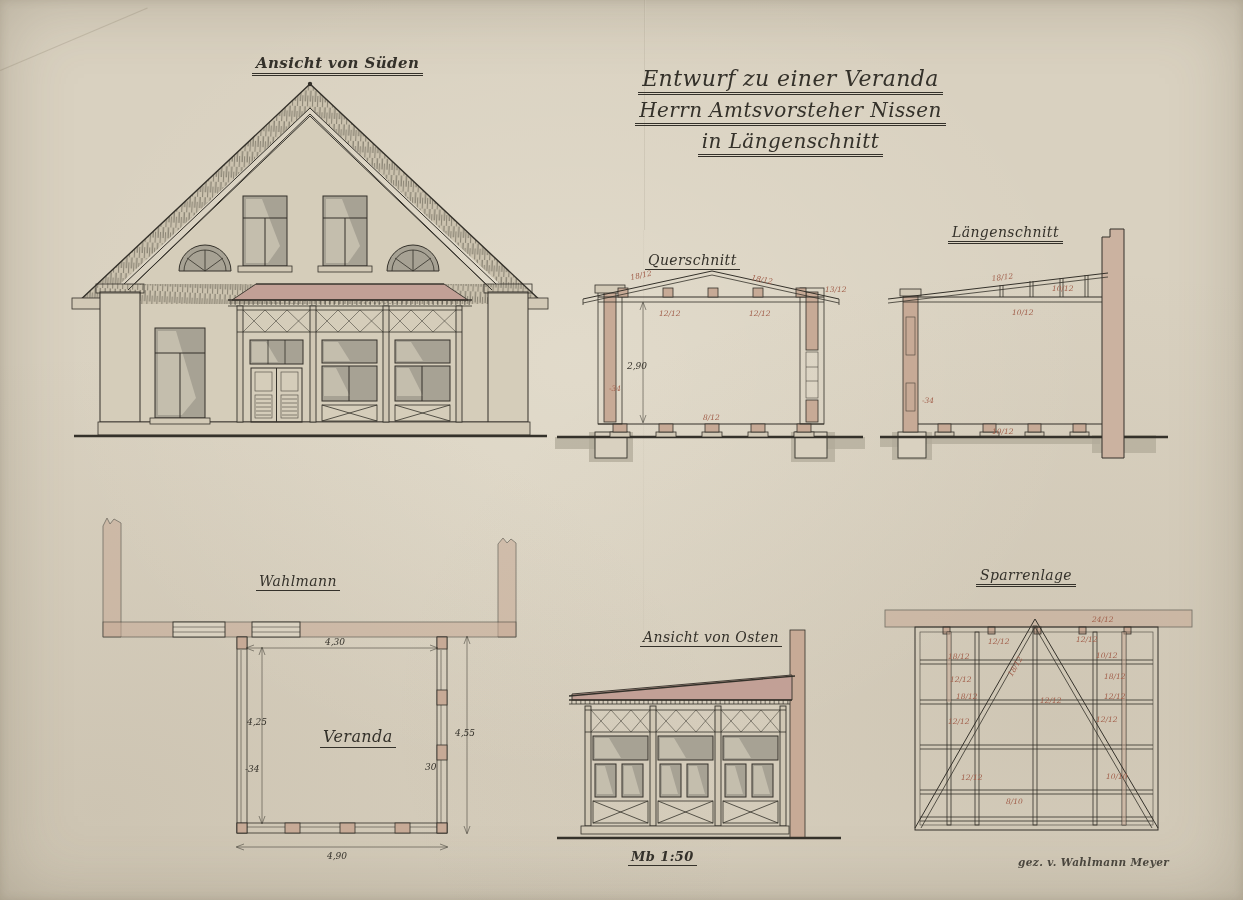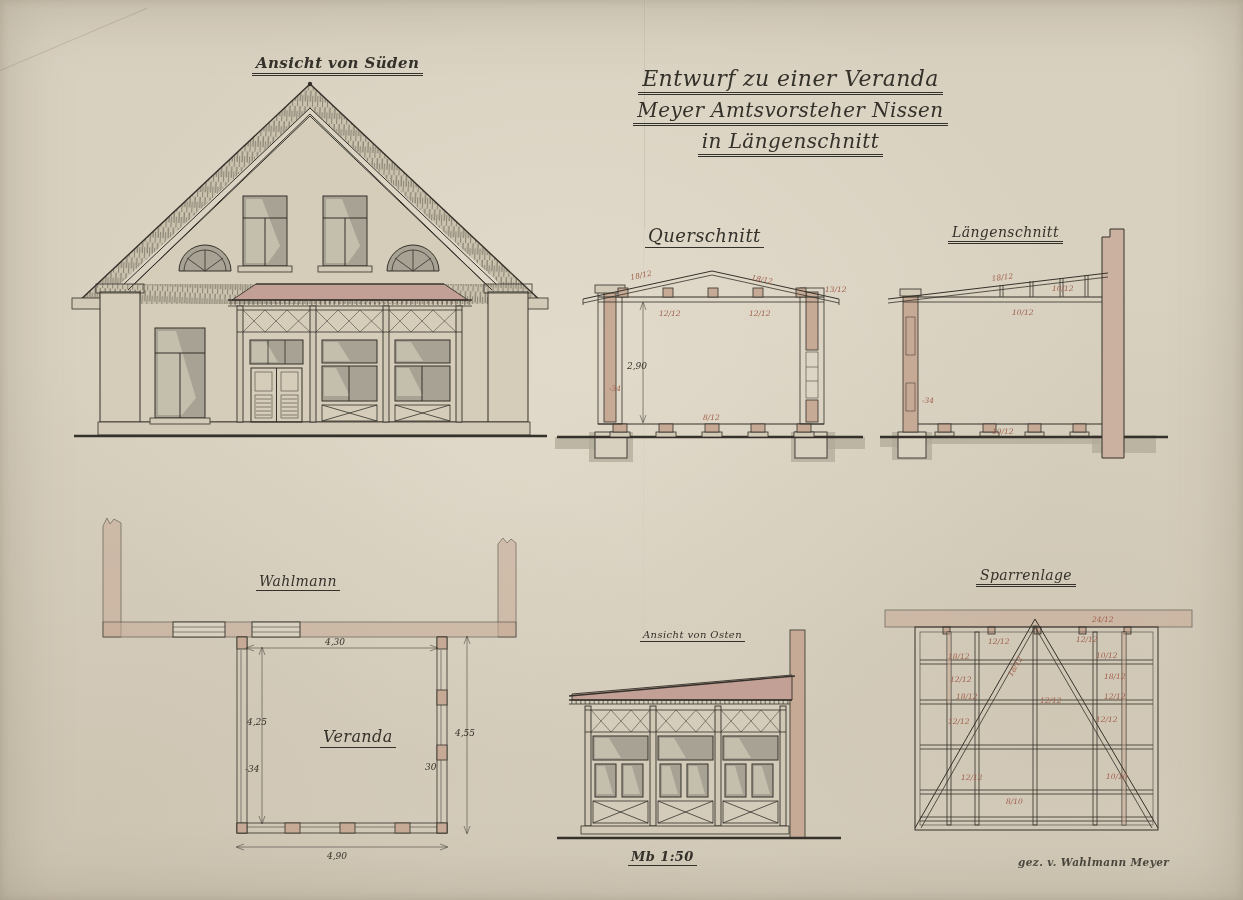--- a/index.html
+++ b/index.html
@@ -50,29 +50,29 @@
 <body>
 
 <div id="paper">
 
   <div class="crease-v" style="left:644px;height:230px;"></div>
   <div class="crease-v" style="left:643px;top:230px;height:400px;opacity:.4;"></div>
   <div class="crease-d" style="left:0;top:70px;width:160px;transform:rotate(-23deg);"></div>
 
   <div id="title-block">
     <div class="script tl" style="position:static;font-size:22px;"><span class="uu">Entwurf zu einer Veranda</span></div>
-    <div class="script tl" style="position:static;font-size:20px;"><span class="uu">Meyer Amtsvorsteher Nissen</span></div>
+    <div class="script tl" style="position:static;font-size:20px;"><span class="uu">Herrn Amtsvorsteher Nissen</span></div>
     <div class="script tl" style="position:static;font-size:20px;"><span class="uu">in Längenschnitt</span></div>
   </div>
 
   <div class="script" style="left:252px;top:54px;font-size:15px;font-weight:bold;"><span class="uu">Ansicht von Süden</span></div>
-  <div class="script" style="left:645px;top:225px;font-size:18px;"><span class="u1">Querschnitt</span></div>
+  <div class="script" style="left:645px;top:252px;font-size:14px;"><span class="u1">Querschnitt</span></div>
   <div class="script" style="left:948px;top:224px;font-size:14px;"><span class="uu">Längenschnitt</span></div>
   <div class="script" style="left:256px;top:573px;font-size:14px;"><span class="u1">Wahlmann</span></div>
-  <div class="script" style="left:640px;top:629px;font-size:10px;"><span class="u1">Ansicht von Osten</span></div>
+  <div class="script" style="left:640px;top:629px;font-size:14px;"><span class="u1">Ansicht von Osten</span></div>
   <div class="script" style="left:976px;top:567px;font-size:14px;"><span class="uu">Sparrenlage</span></div>
   <div class="script" style="left:320px;top:727px;font-size:16px;text-align:center;"><span class="u1">Veranda</span></div>
   <div class="script" style="left:628px;top:849px;font-size:13px;font-weight:bold;"><span class="u1">Mb 1:50</span></div>
   <div class="script" style="left:1018px;top:856px;font-size:10.5px;opacity:.85;font-weight:bold;">gez. v. Wahlmann Meyer</div>
 
   <svg style="left:70px;top:78px;" width="480" height="368" viewBox="0 0 480 368">
     <defs>
       <pattern id="thatch" width="5" height="16" patternUnits="userSpaceOnUse" patternTransform="rotate(3)">
         <line x1="1.2" y1="0" x2="1.2" y2="11" stroke="#4e4a40" stroke-width=".7"></line>
         <line x1="3.6" y1="5" x2="3.6" y2="16" stroke="#5a564a" stroke-width=".6"></line>

